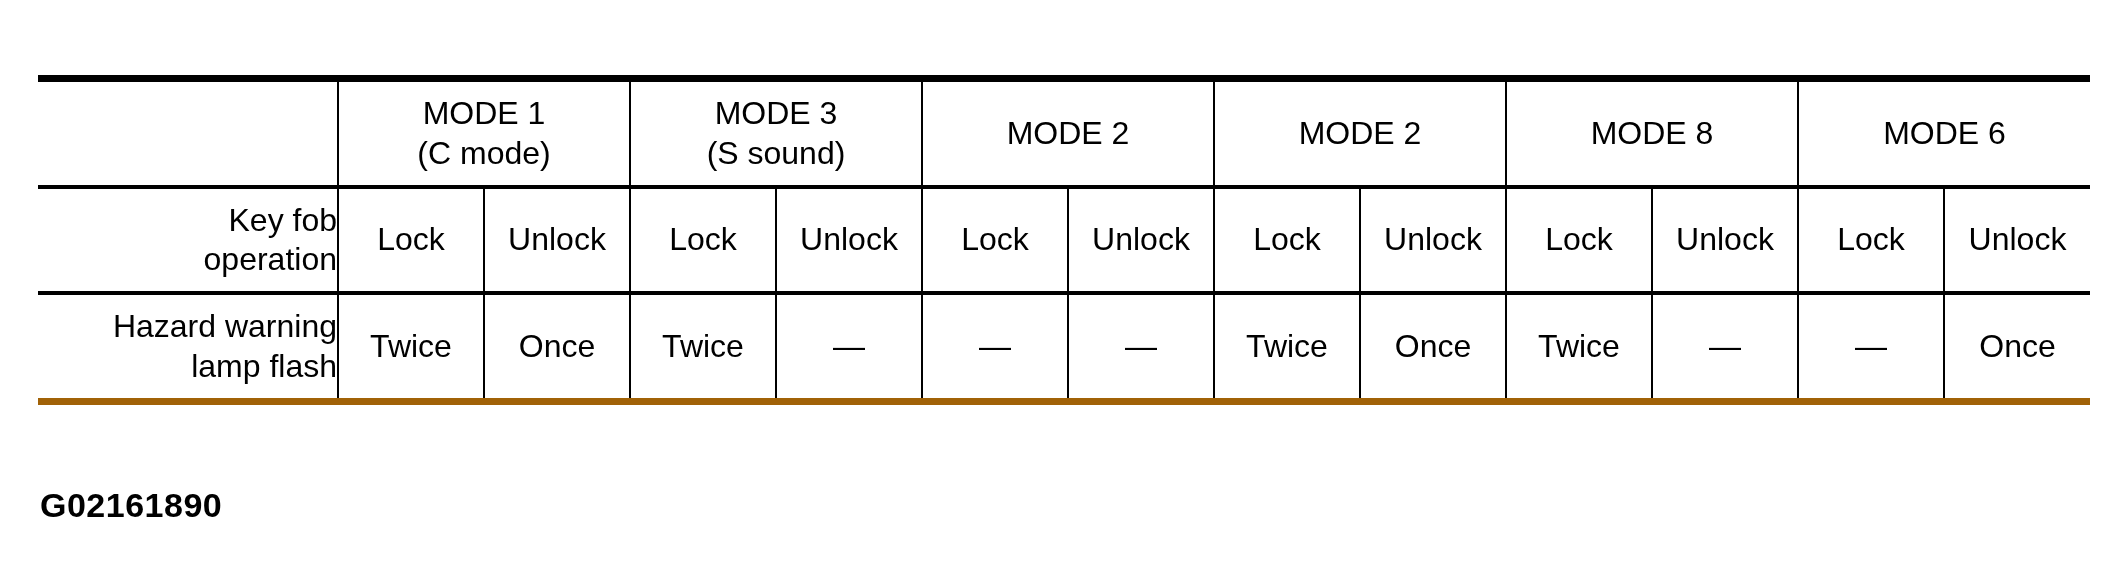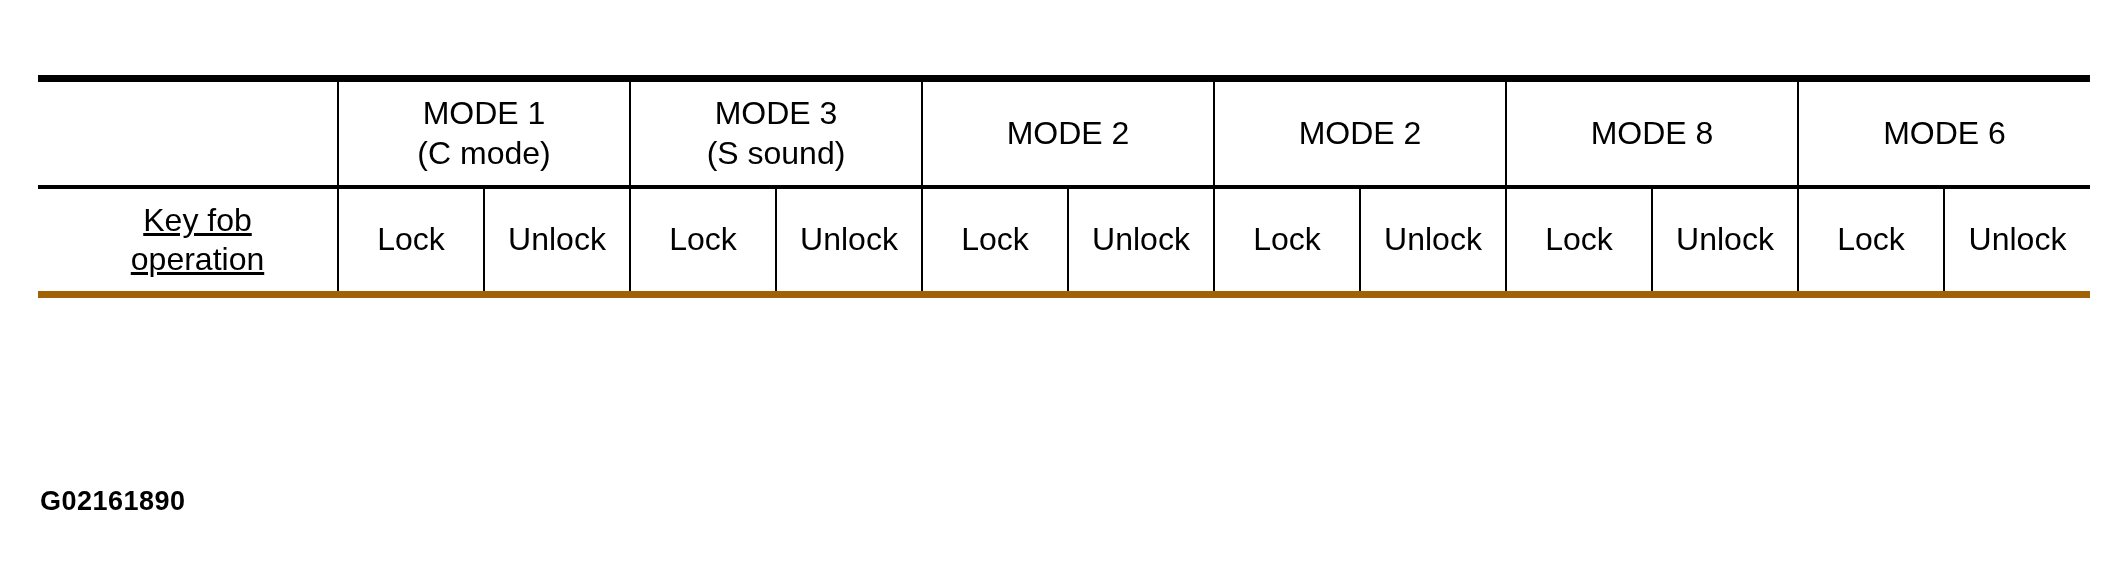--- a/index.html
+++ b/index.html
@@ -34,29 +34,28 @@
     text-align: center;
     vertical-align: middle;
     white-space: nowrap;
   }
   .r-header td { border-bottom: 4px solid #000; height: 103px; }
   .r-keyfob td { border-bottom: 4px solid #000; height: 102px; }
   .r-hazard td { border-bottom: 3px solid #000; height: 103px; }
   .r-horn   td { height: 60px; }
   td.mode, td.val { border-left: 2px solid #000; }
   td.rowlabel {
-    text-align: center;
+    text-align: right;
     padding-left: 20px;
-    text-decoration: underline;
   }
   .fig-label {
     position: absolute;
     left: 40px;
     top: 486px;
-    font-size: 27px;
+    font-size: 34px;
     font-weight: 700;
     letter-spacing: 0.5px;
   }
 </style>
 </head>
 <body>
 
 <div class="page">
 
   <table class="mode-table">
@@ -116,19 +115,37 @@
         <td class="val">Lock</td>
         <td class="val">Unlock</td>
         <td class="val">Lock</td>
         <td class="val">Unlock</td>
         <td class="val">Lock</td>
         <td class="val">Unlock</td>
         <td class="val">Lock</td>
         <td class="val">Unlock</td>
       </tr>
 
+      <tr class="r-hazard">
+        <td class="rowlabel">
+          <div>Hazard warning</div>
+          <div>lamp flash</div>
+        </td>
+        <td class="val">Twice</td>
+        <td class="val">Once</td>
+        <td class="val">Twice</td>
+        <td class="val">—</td>
+        <td class="val">—</td>
+        <td class="val">—</td>
+        <td class="val">Twice</td>
+        <td class="val">Once</td>
+        <td class="val">Twice</td>
+        <td class="val">—</td>
+        <td class="val">—</td>
+        <td class="val">Once</td>
+      </tr>
 
     </tbody>
   </table>
 
   <div class="fig-label">G02161890</div>
 
 </div>
 
 </body></html>

